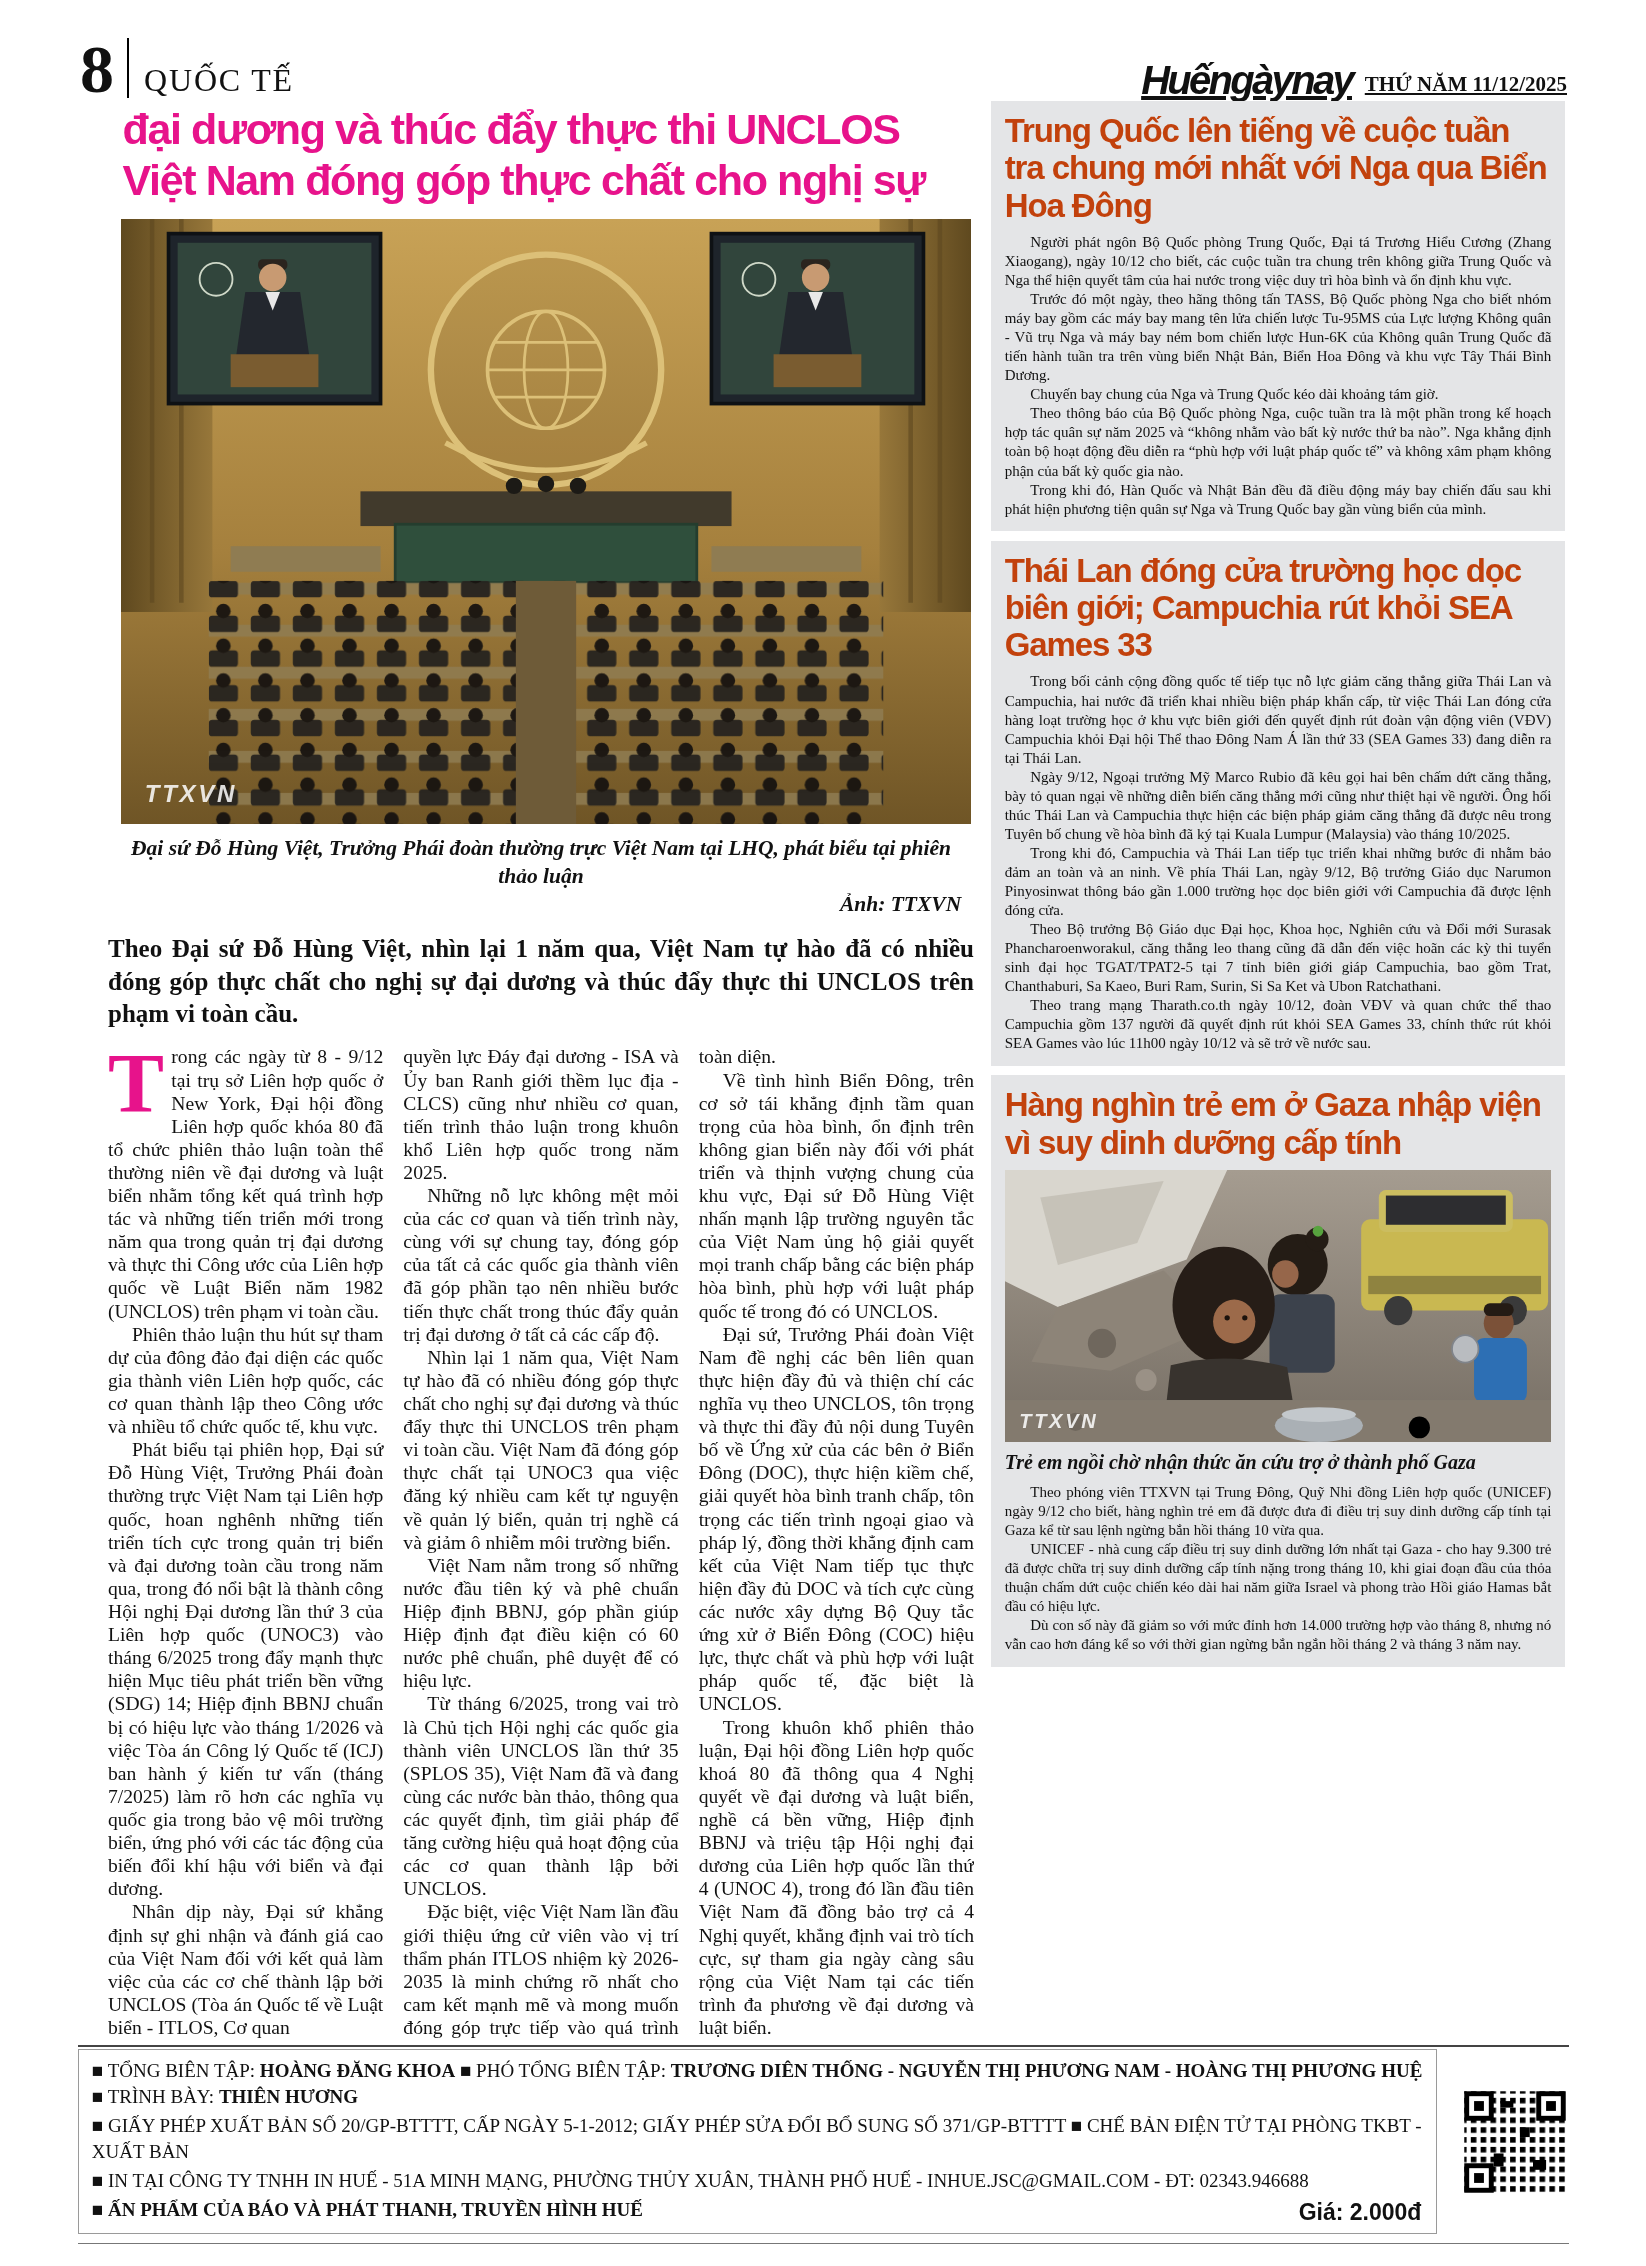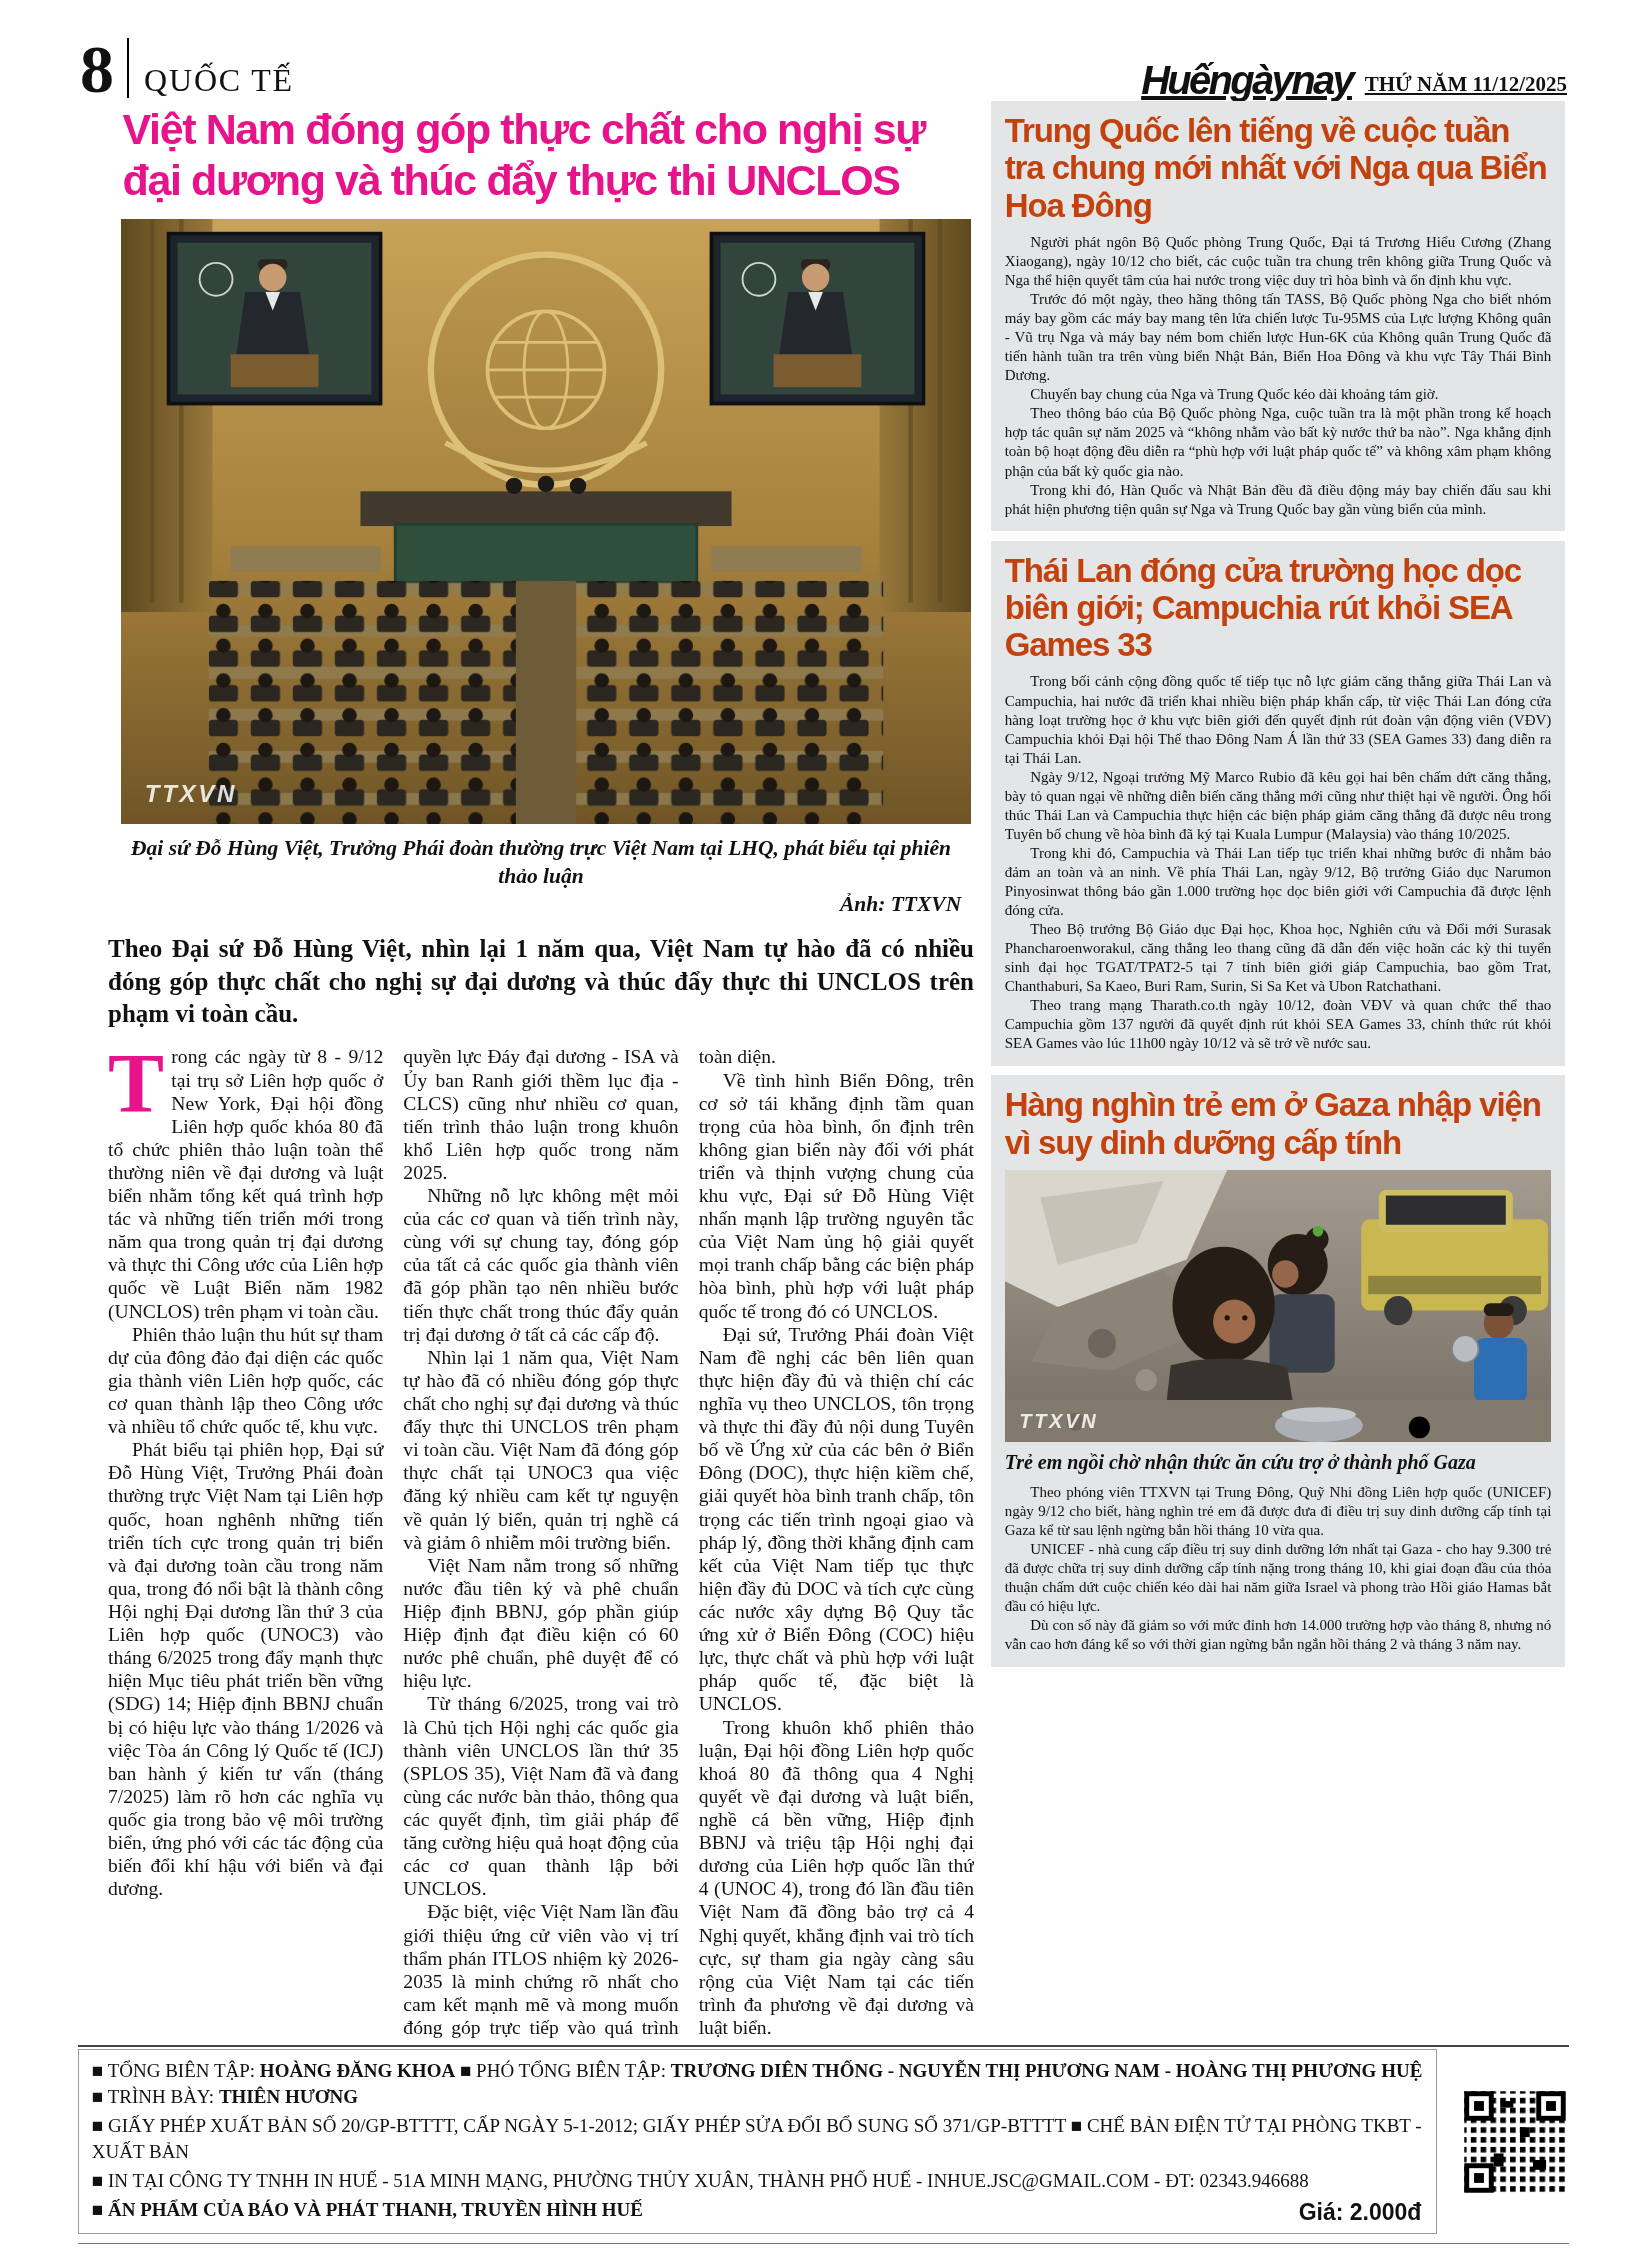--- a/index.html
+++ b/index.html
@@ -75,22 +75,22 @@
       <span class="section-name">QUỐC TẾ</span>
     </div>
     <div class="h-right">
       <span class="masthead">Huếngàynay</span>
       <span class="issue-date">THỨ NĂM 11/12/2025</span>
     </div>
   </div>
 
   <div class="main-left">
     <div class="headline">
+      <div>đại dương và thúc đẩy thực thi UNCLOS</div>
       <div>Việt Nam đóng góp thực chất cho nghị sự</div>
-      <div>đại dương và thúc đẩy thực thi UNCLOS</div>
     </div>
 
     <div class="photo-main">
       <svg viewBox="0 0 930 662" preserveAspectRatio="none">
         <defs>
           <linearGradient id="gold" x1="0" y1="0" x2="0" y2="1">
             <stop offset="0" stop-color="#c8a256"></stop>
               <stop offset="0.55" stop-color="#a5803d"></stop>
               <stop offset="1" stop-color="#6f5526"></stop>
           </linearGradient>
@@ -162,20 +162,21 @@
     <p class="cap-credit">Ảnh: TTXVN</p>
 
     <p class="lead">Theo Đại sứ Đỗ Hùng Việt, nhìn lại 1 năm qua, Việt Nam tự hào đã có nhiều đóng góp thực chất cho nghị sự đại dương và thúc đẩy thực thi UNCLOS trên phạm vi toàn cầu.</p>
 
     <div class="cols">
       <div class="col">
         <div>
             <p class="dropcap-para"><span class="dropcap">T</span>rong các ngày từ 8 - 9/12 tại trụ sở Liên hợp quốc ở New York, Đại hội đồng Liên hợp quốc khóa 80 đã tổ chức phiên thảo luận toàn thể thường niên về đại dương và luật biển nhằm tổng kết quá trình hợp tác và những tiến triển mới trong năm qua trong quản trị đại dương và thực thi Công ước của Liên hợp quốc về Luật Biển năm 1982 (UNCLOS) trên phạm vi toàn cầu.</p>
             <p>Phiên thảo luận thu hút sự tham dự của đông đảo đại diện các quốc gia thành viên Liên hợp quốc, các cơ quan thành lập theo Công ước và nhiều tổ chức quốc tế, khu vực.</p>
             <p>Phát biểu tại phiên họp, Đại sứ Đỗ Hùng Việt, Trưởng Phái đoàn thường trực Việt Nam tại Liên hợp quốc, hoan nghênh những tiến triển tích cực trong quản trị biển và đại dương toàn cầu trong năm qua, trong đó nổi bật là thành công Hội nghị Đại dương lần thứ 3 của Liên hợp quốc (UNOC3) vào tháng 6/2025 trong đẩy mạnh thực hiện Mục tiêu phát triển bền vững (SDG) 14; Hiệp định BBNJ chuẩn bị có hiệu lực vào tháng 1/2026 và việc Tòa án Công lý Quốc tế (ICJ) ban hành ý kiến tư vấn (tháng 7/2025) làm rõ hơn các nghĩa vụ quốc gia trong bảo vệ môi trường biển, ứng phó với các tác động của biến đổi khí hậu với biển và đại dương.</p>
+            <p>Nhân dịp này, Đại sứ khẳng định sự ghi nhận và đánh giá cao của Việt Nam đối với kết quả làm việc của các cơ chế thành lập bởi UNCLOS (Tòa án Quốc tế về Luật biển - ITLOS, Cơ quan</p>
           </div>
       </div>
       <div class="col">
         <div>
             <p class="cont">quyền lực Đáy đại dương - ISA và Ủy ban Ranh giới thềm lục địa - CLCS) cũng như nhiều cơ quan, tiến trình thảo luận trong khuôn khổ Liên hợp quốc trong năm 2025.</p>
             <p>Những nỗ lực không mệt mỏi của các cơ quan và tiến trình này, cùng với sự chung tay, đóng góp của tất cả các quốc gia thành viên đã góp phần tạo nên nhiều bước tiến thực chất trong thúc đẩy quản trị đại dương ở tất cả các cấp độ.</p>
             <p>Nhìn lại 1 năm qua, Việt Nam tự hào đã có nhiều đóng góp thực chất cho nghị sự đại dương và thúc đẩy thực thi UNCLOS trên phạm vi toàn cầu. Việt Nam đã đóng góp thực chất tại UNOC3 qua việc đăng ký nhiều cam kết tự nguyện về quản lý biển, quản trị nghề cá và giảm ô nhiễm môi trường biển.</p>
             <p>Việt Nam nằm trong số những nước đầu tiên ký và phê chuẩn Hiệp định BBNJ, góp phần giúp Hiệp định đạt điều kiện có 60 nước phê chuẩn, phê duyệt để có hiệu lực.</p>
             <p>Từ tháng 6/2025, trong vai trò là Chủ tịch Hội nghị các quốc gia thành viên UNCLOS lần thứ 35 (SPLOS 35), Việt Nam đã và đang cùng các nước bàn thảo, thông qua các quyết định, tìm giải pháp để tăng cường hiệu quả hoạt động của các cơ quan thành lập bởi UNCLOS.</p>
             <p>Đặc biệt, việc Việt Nam lần đầu giới thiệu ứng cử viên vào vị trí thẩm phán ITLOS nhiệm kỳ 2026-2035 là minh chứng rõ nhất cho cam kết mạnh mẽ và mong muốn đóng góp trực tiếp vào quá trình thúc đẩy giải thích và áp dụng UNCLOS một cách</p>

